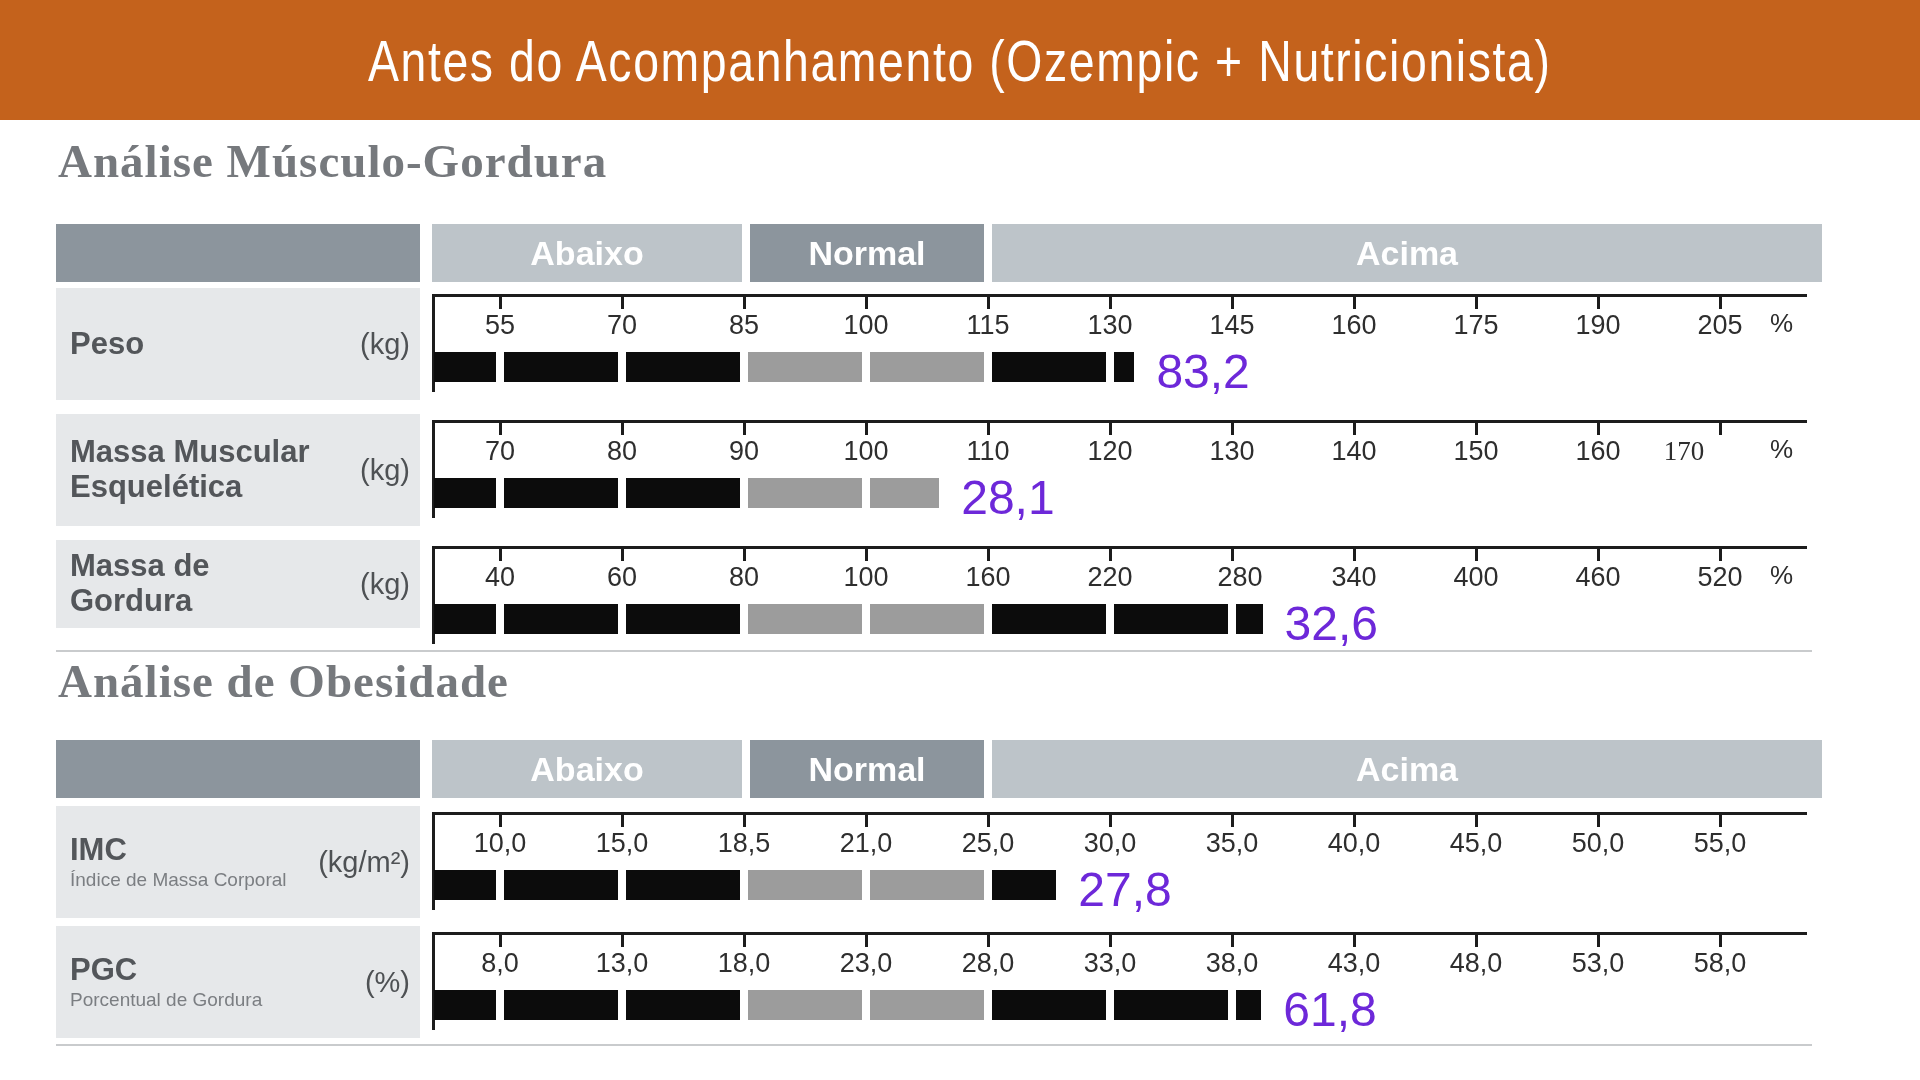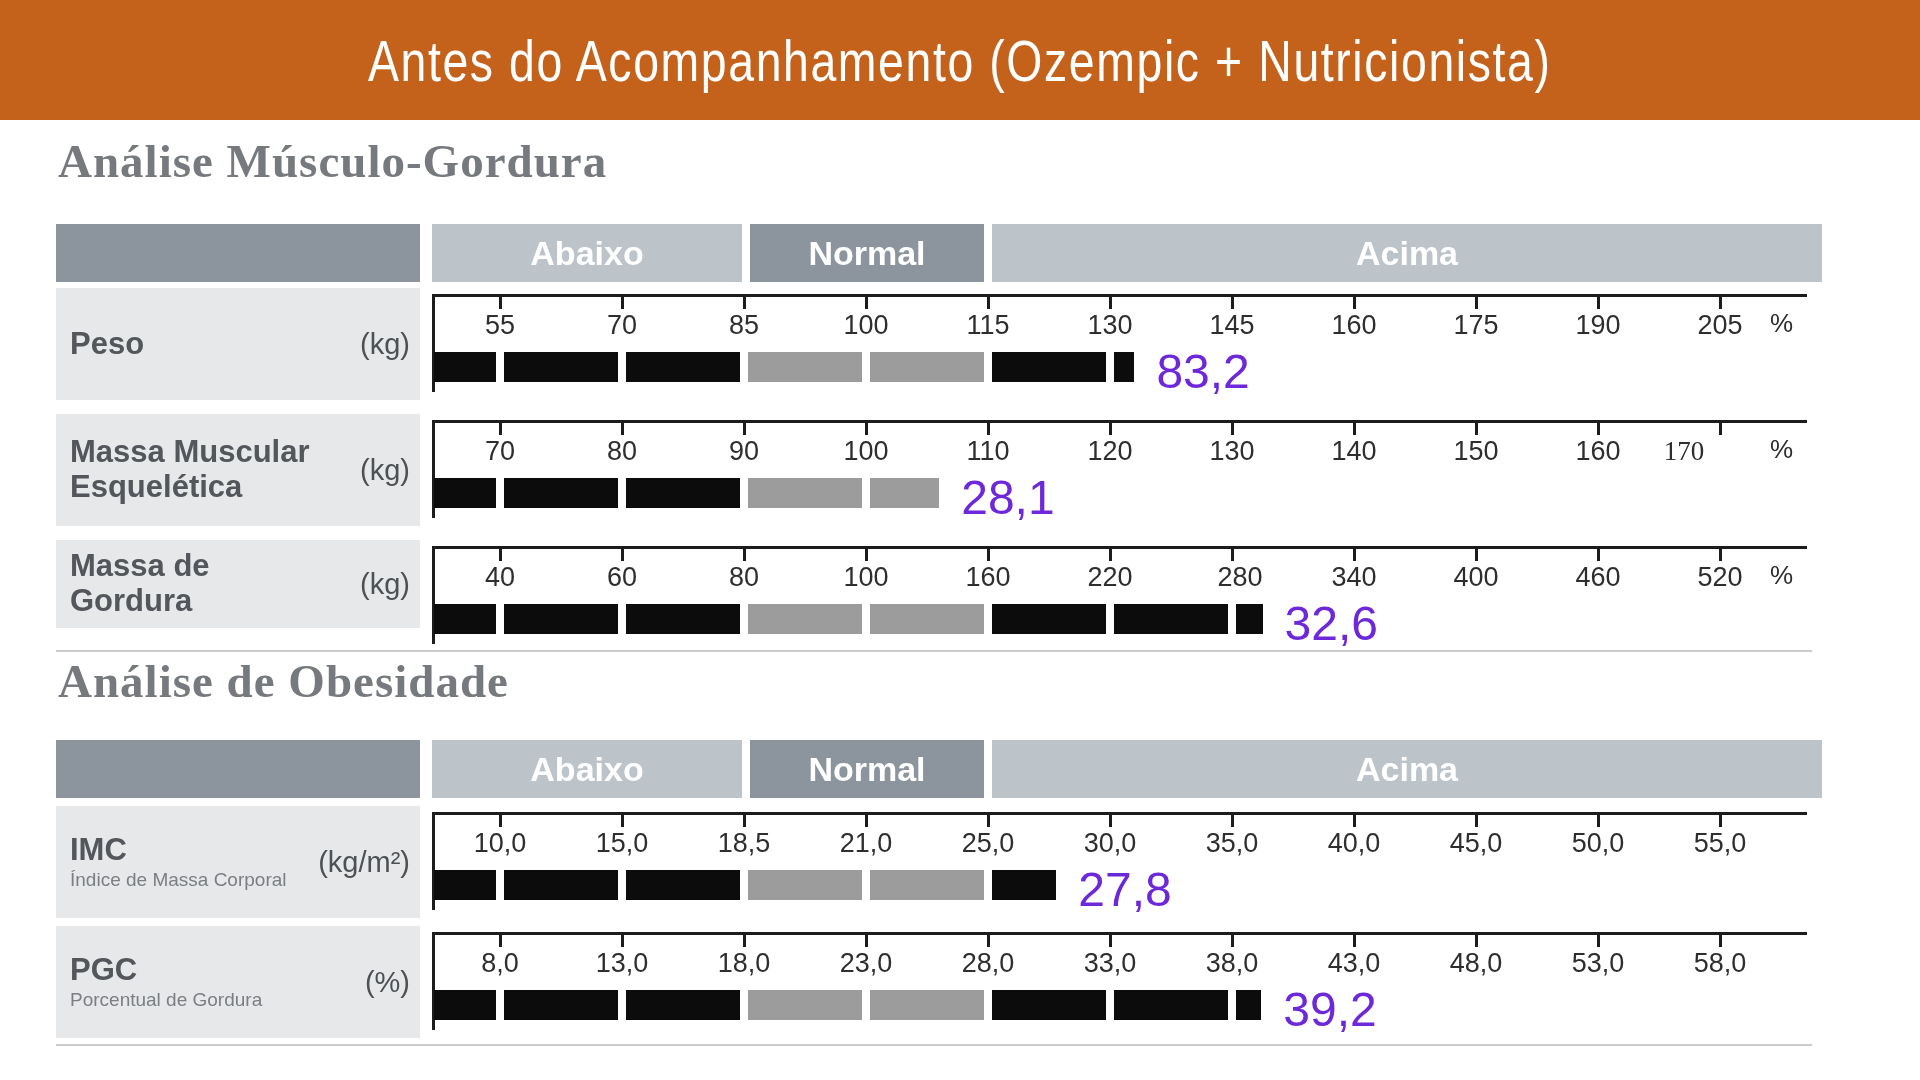--- a/index.html
+++ b/index.html
@@ -263,17 +263,17 @@
         <div class="tick" style="left: 1286.5px;"></div>
         <div class="tick-label" style="left: 1288px;">58,0</div>
         <div class="bar-seg seg-black" style="left: 2px; width: 62px;"></div>
         <div class="bar-seg seg-black" style="left: 72px; width: 114px;"></div>
         <div class="bar-seg seg-black" style="left: 194px; width: 114px;"></div>
         <div class="bar-seg seg-gray" style="left: 316px; width: 114px;"></div>
         <div class="bar-seg seg-gray" style="left: 438px; width: 114px;"></div>
         <div class="bar-seg seg-black" style="left: 560px; width: 114px;"></div>
         <div class="bar-seg seg-black" style="left: 682px; width: 114px;"></div>
         <div class="bar-seg seg-black" style="left: 804px; width: 25.28px;"></div>
-        <div class="value-label" style="left: 851.28px;">39,2</div>
+        <div class="value-label" style="left: 851.28px;">61,8</div>
       </div>
       <div class="hline" style="top: 1044px;"></div>
     </main>
 </div>
 
 </body></html>

